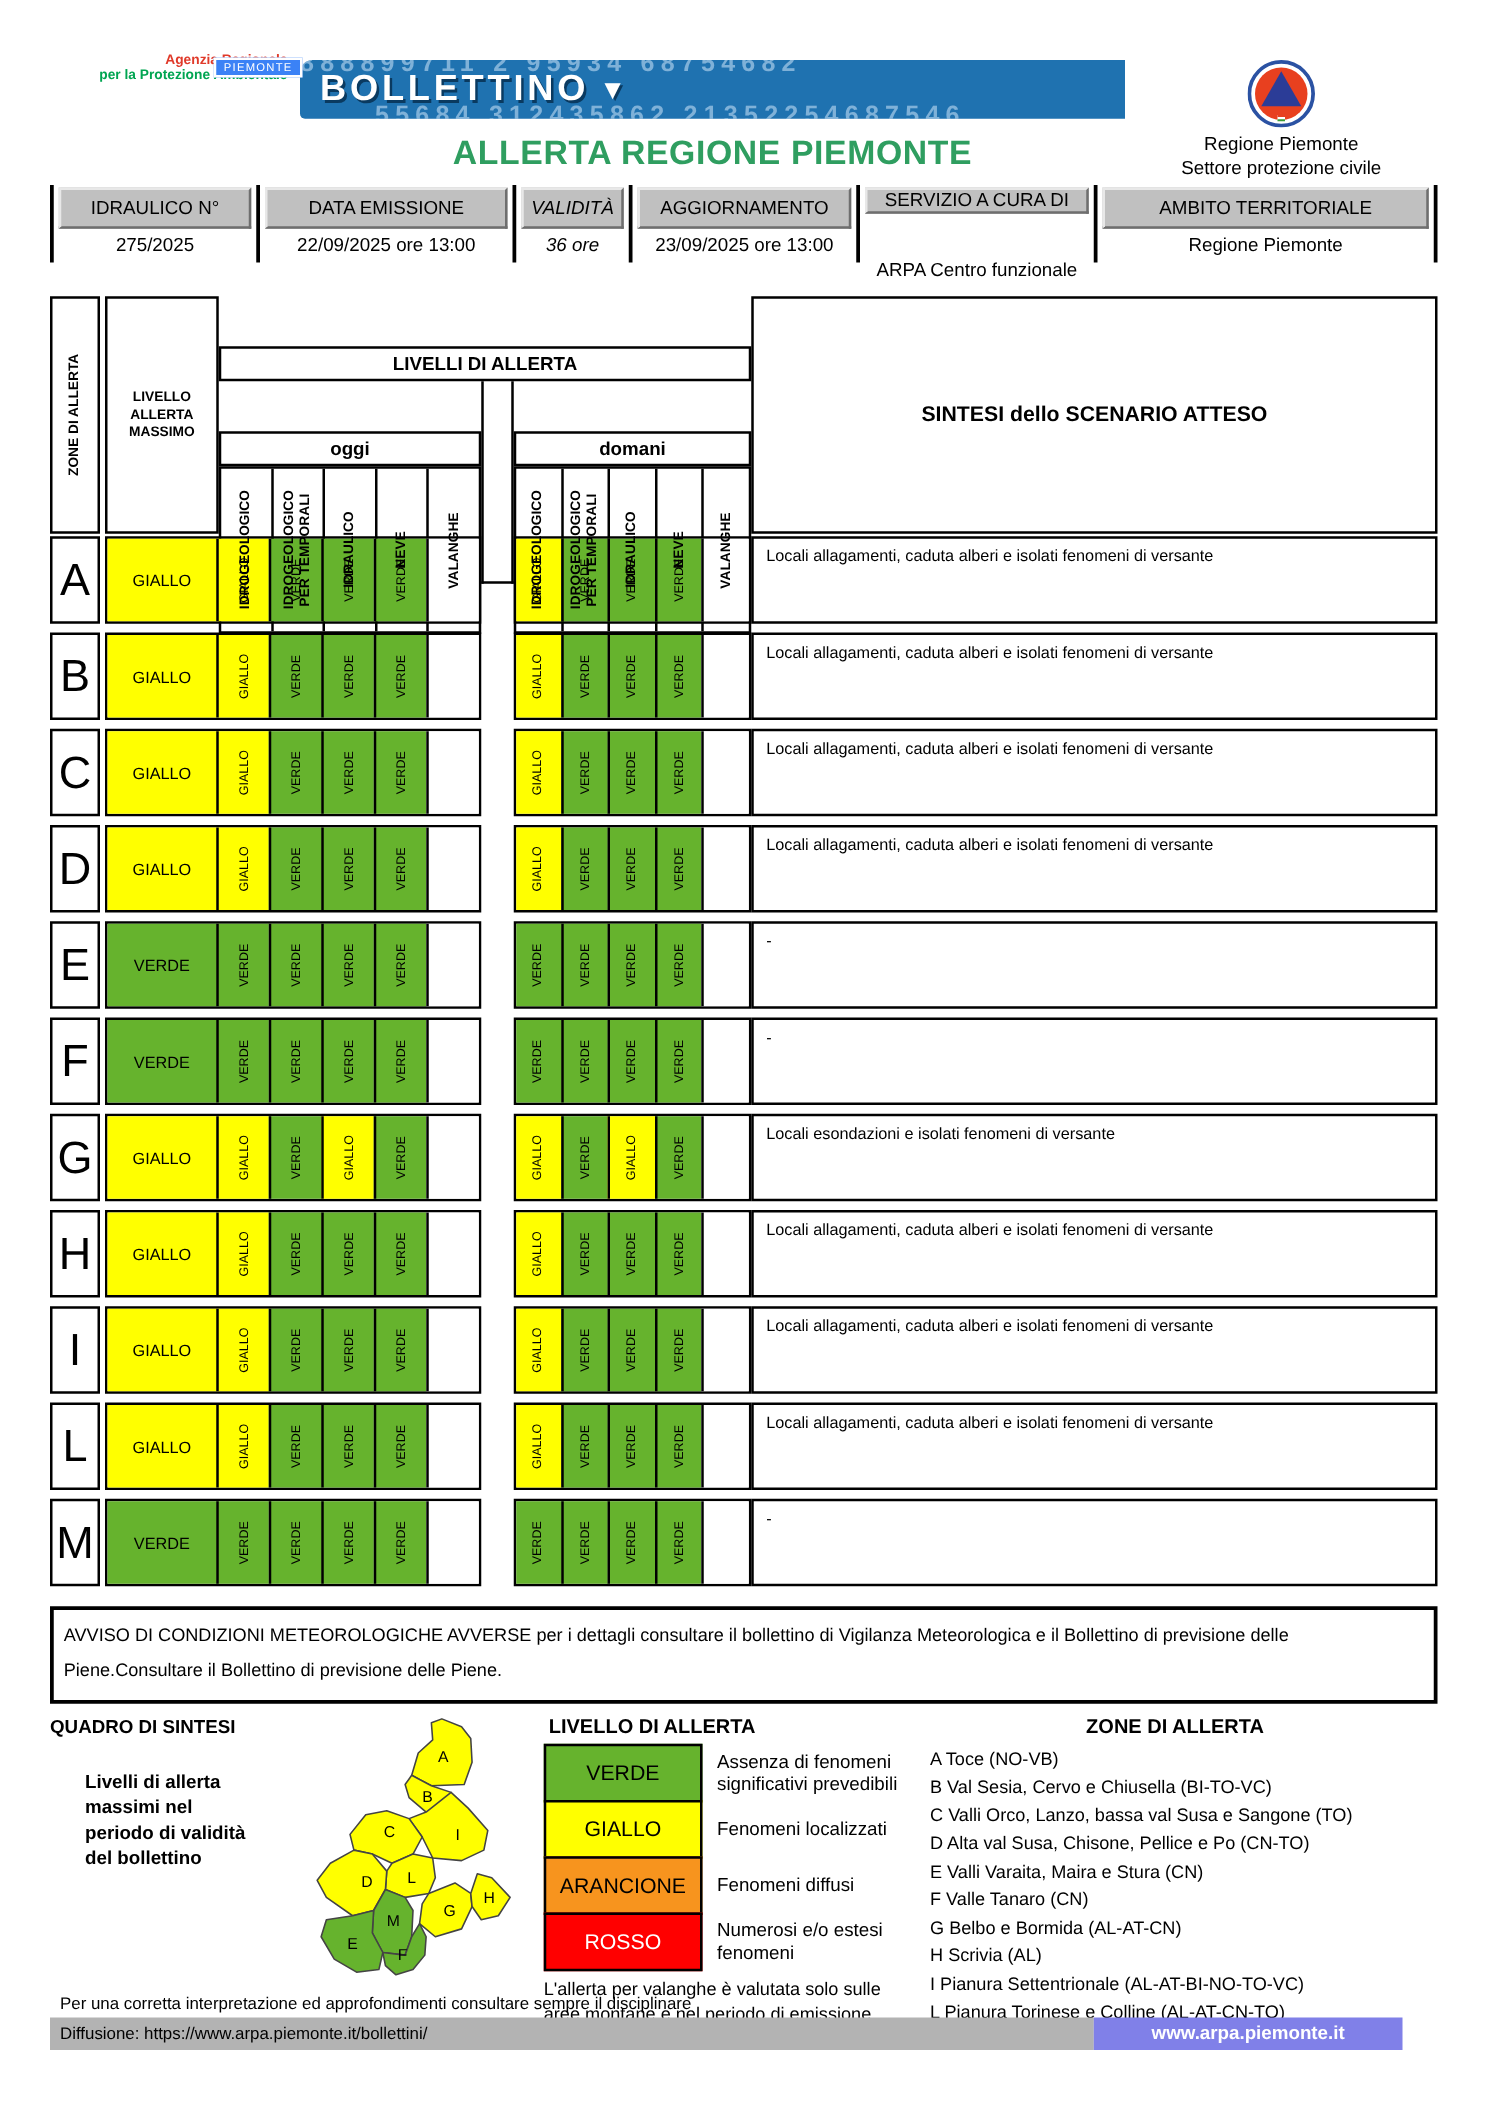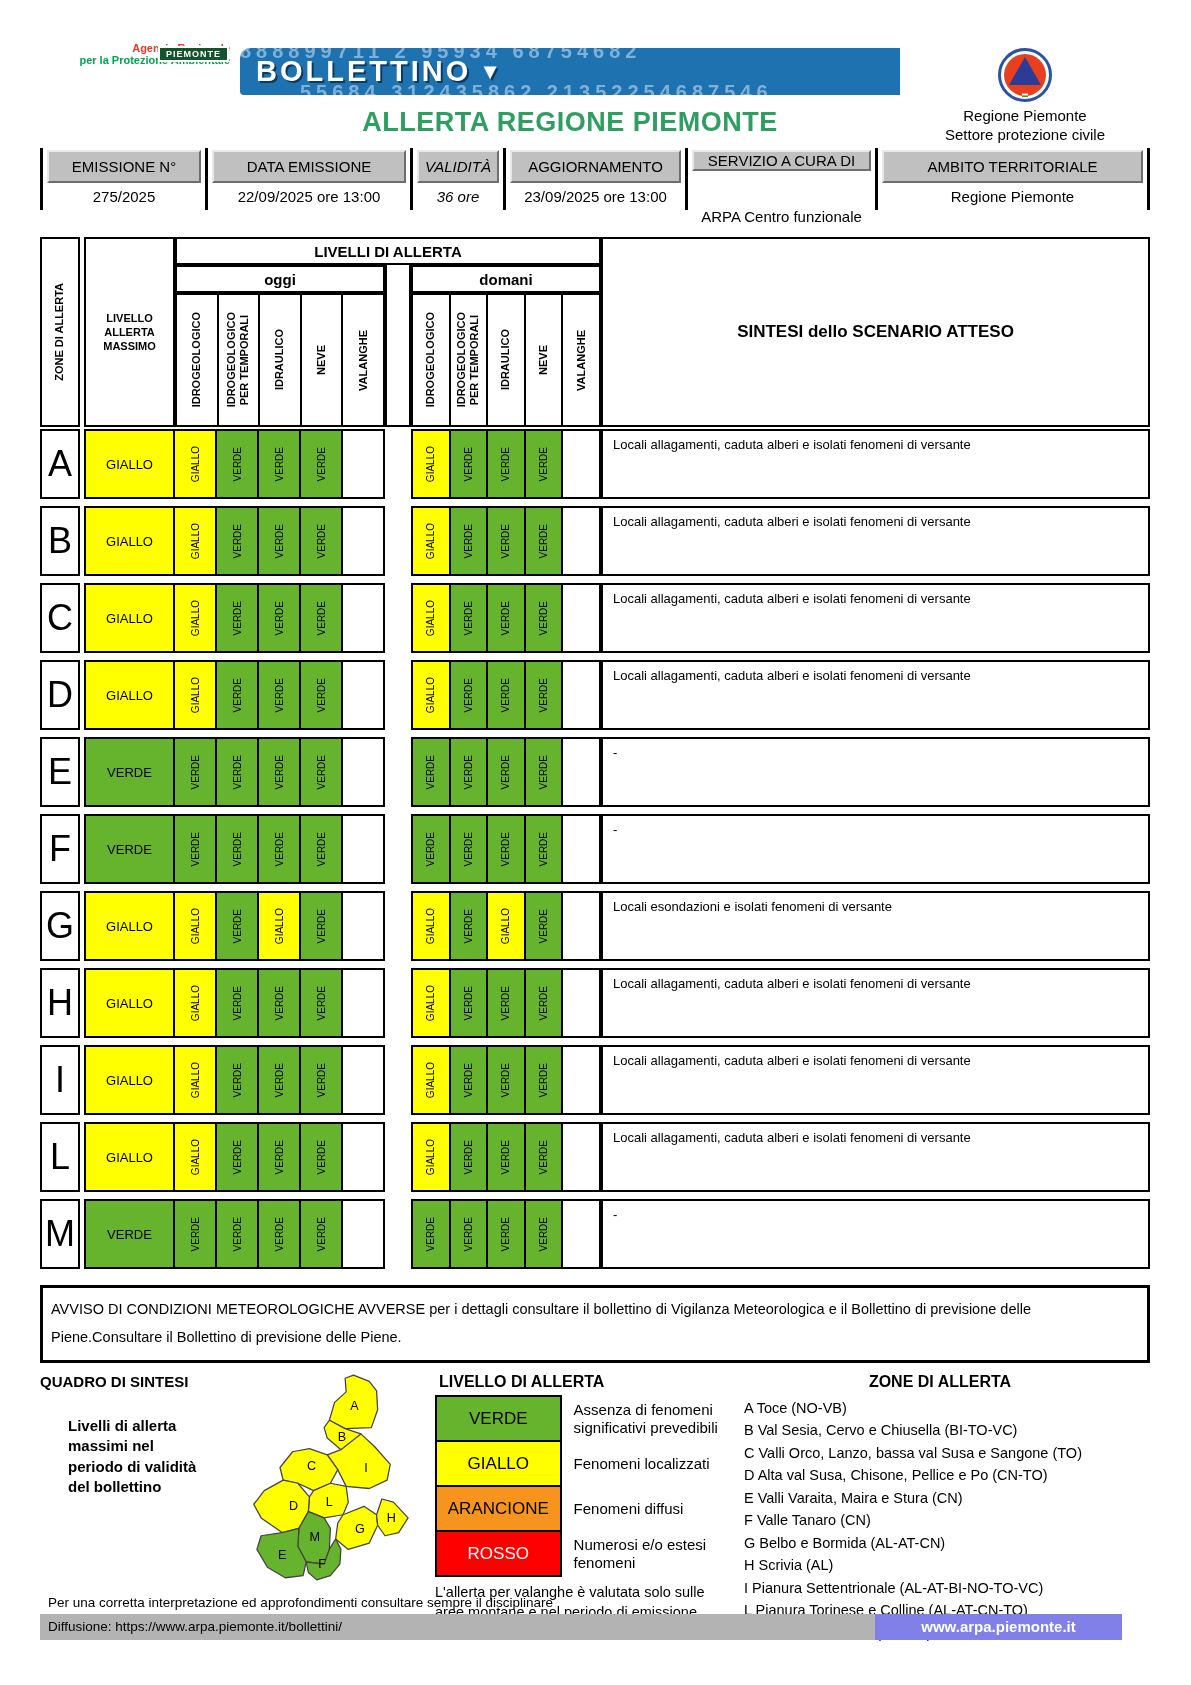--- a/index.html
+++ b/index.html
@@ -2,21 +2,21 @@
 <html><head>
 <meta charset="utf-8">
 <style>
 * { box-sizing: border-box; margin: 0; padding: 0; }
 body { width: 1191px; background: #fff; font-family: "Liberation Sans", "DejaVu Sans", sans-serif; color: #000; }
 #page { width: 1191px; height: 1685px; position: relative; padding: 48px 41px 0 40px; overflow: hidden; }
 
 
 .hdr { display: flex; height: 100px; }
 .arpa { width: 200px; position: relative; }
-.arpa-badge { position: absolute; left: 118px; top: -2px; background: #14532d; border: 2px solid #fff; color: #fff; font-weight: bold; font-size: 9px; padding: 1px 6px; letter-spacing: 1px; z-index: 2; }
+.arpa-badge { position: absolute; left: 131px; top: -2px; background: #3b82f6; border: 2px solid #fff; color: #fff; font-weight: normal; font-size: 9px; padding: 1px 6px; letter-spacing: 1px; z-index: 2; }
 .arpa-row { display: flex; align-items: flex-start; margin-top: 8px; }
 .arpa-word, .arpa-word2 { font-size: 50px; font-weight: bold; color: #1B63AE; letter-spacing: -2px; line-height: 56px; }
 .arpa-tri { margin: 4px -2px 0 -2px; }
 .arpa-tag1 { color: #E03A2A; font-weight: bold; font-size: 11px; text-align: right; width: 190px; margin-top: -6px; }
 .arpa-tag2 { color: #00A551; font-weight: bold; font-size: 11px; text-align: right; width: 190px; }
 .hdr-mid2 { flex: 1; }
 .banner { position: relative; height: 47px; background: #1F72B0; border-radius: 10px 0 0 4px; overflow: hidden; display: flex; align-items: center; }
 .digits { position: absolute; left: 0; right: 0; color: rgba(205,230,250,0.55); font-weight: bold; letter-spacing: 5px; font-size: 20px; white-space: nowrap; }
 .digits.top { top: -8px; }
 .digits.bot { bottom: -9px; left: 60px; }
@@ -35,21 +35,21 @@
 .ib-val { flex: 1; display: flex; align-items: center; justify-content: center; font-size: 15px; }
 
 
 .tbl { margin-top: 27px; }
 .box { border: 2px solid #000; }
 .thead { display: flex; height: 190px; }
 .zone-head { width: 40px; display: flex; align-items: center; justify-content: center; }
 .sp4 { width: 4px; }
 .max-head { width: 91px; display: flex; align-items: center; justify-content: center; font-weight: bold; font-size: 11px; text-align: center; white-space: pre-line; line-height: 1.3; }
 .hdr-mid { width: 426px; }
-.hbar { height: 28px; display: flex; align-items: center; justify-content: center; font-weight: bold; font-size: 15px; }
+.hbar { height: 28px; display: flex; align-items: center; justify-content: center; font-weight: bold; font-size: 15px; margin-top: 40px; }
 .hdr-sub { display: flex; height: 162px; }
 .hpart-oggi { width: 210px; }
 .hpart-domani { width: 190px; }
 .hgap { width: 26px; border-left: 2px solid #000; border-right: 2px solid #000; border-bottom: 2px solid #000; }
 .vheads { display: flex; border: 2px solid #000; height: 134px; }
 .vheads > div { flex: 1; border-left: 2px solid #000; display: flex; align-items: center; justify-content: center; }
 .vheads > div:first-child { border-left: none; }
 .vtext { writing-mode: vertical-rl; transform: rotate(180deg); white-space: pre-line; text-align: center; }
 .vh-txt { font-size: 11px; font-weight: bold; line-height: 1.2; }
 .sintesi-head { flex: 1; display: flex; align-items: center; justify-content: center; font-weight: bold; font-size: 17px; }
@@ -124,21 +124,21 @@
         <rect x="24" y="44" width="6" height="1.6" fill="#E8401F"></rect>
         <rect x="24" y="47.4" width="6" height="1.6" fill="#3A9B35"></rect>
       </svg>
       <div class="org-line">Regione Piemonte</div>
       <div class="org-line">Settore protezione civile</div>
     </div>
   </div>
 
   <div class="info-bar">
       <div class="ib-col" style="width: 165px;">
-        <div class="ib-head">EMISSIONE N°</div>
+        <div class="ib-head">IDRAULICO N°</div>
         <div class="ib-val">275/2025</div>
       </div>
       <div class="ib-col" style="width: 205px;">
         <div class="ib-head">DATA EMISSIONE</div>
         <div class="ib-val">22/09/2025 ore 13:00</div>
       </div>
       <div class="ib-col" style="width: 93px; font-style: italic;">
         <div class="ib-head">VALIDITÀ</div>
         <div class="ib-val">36 ore</div>
       </div>

